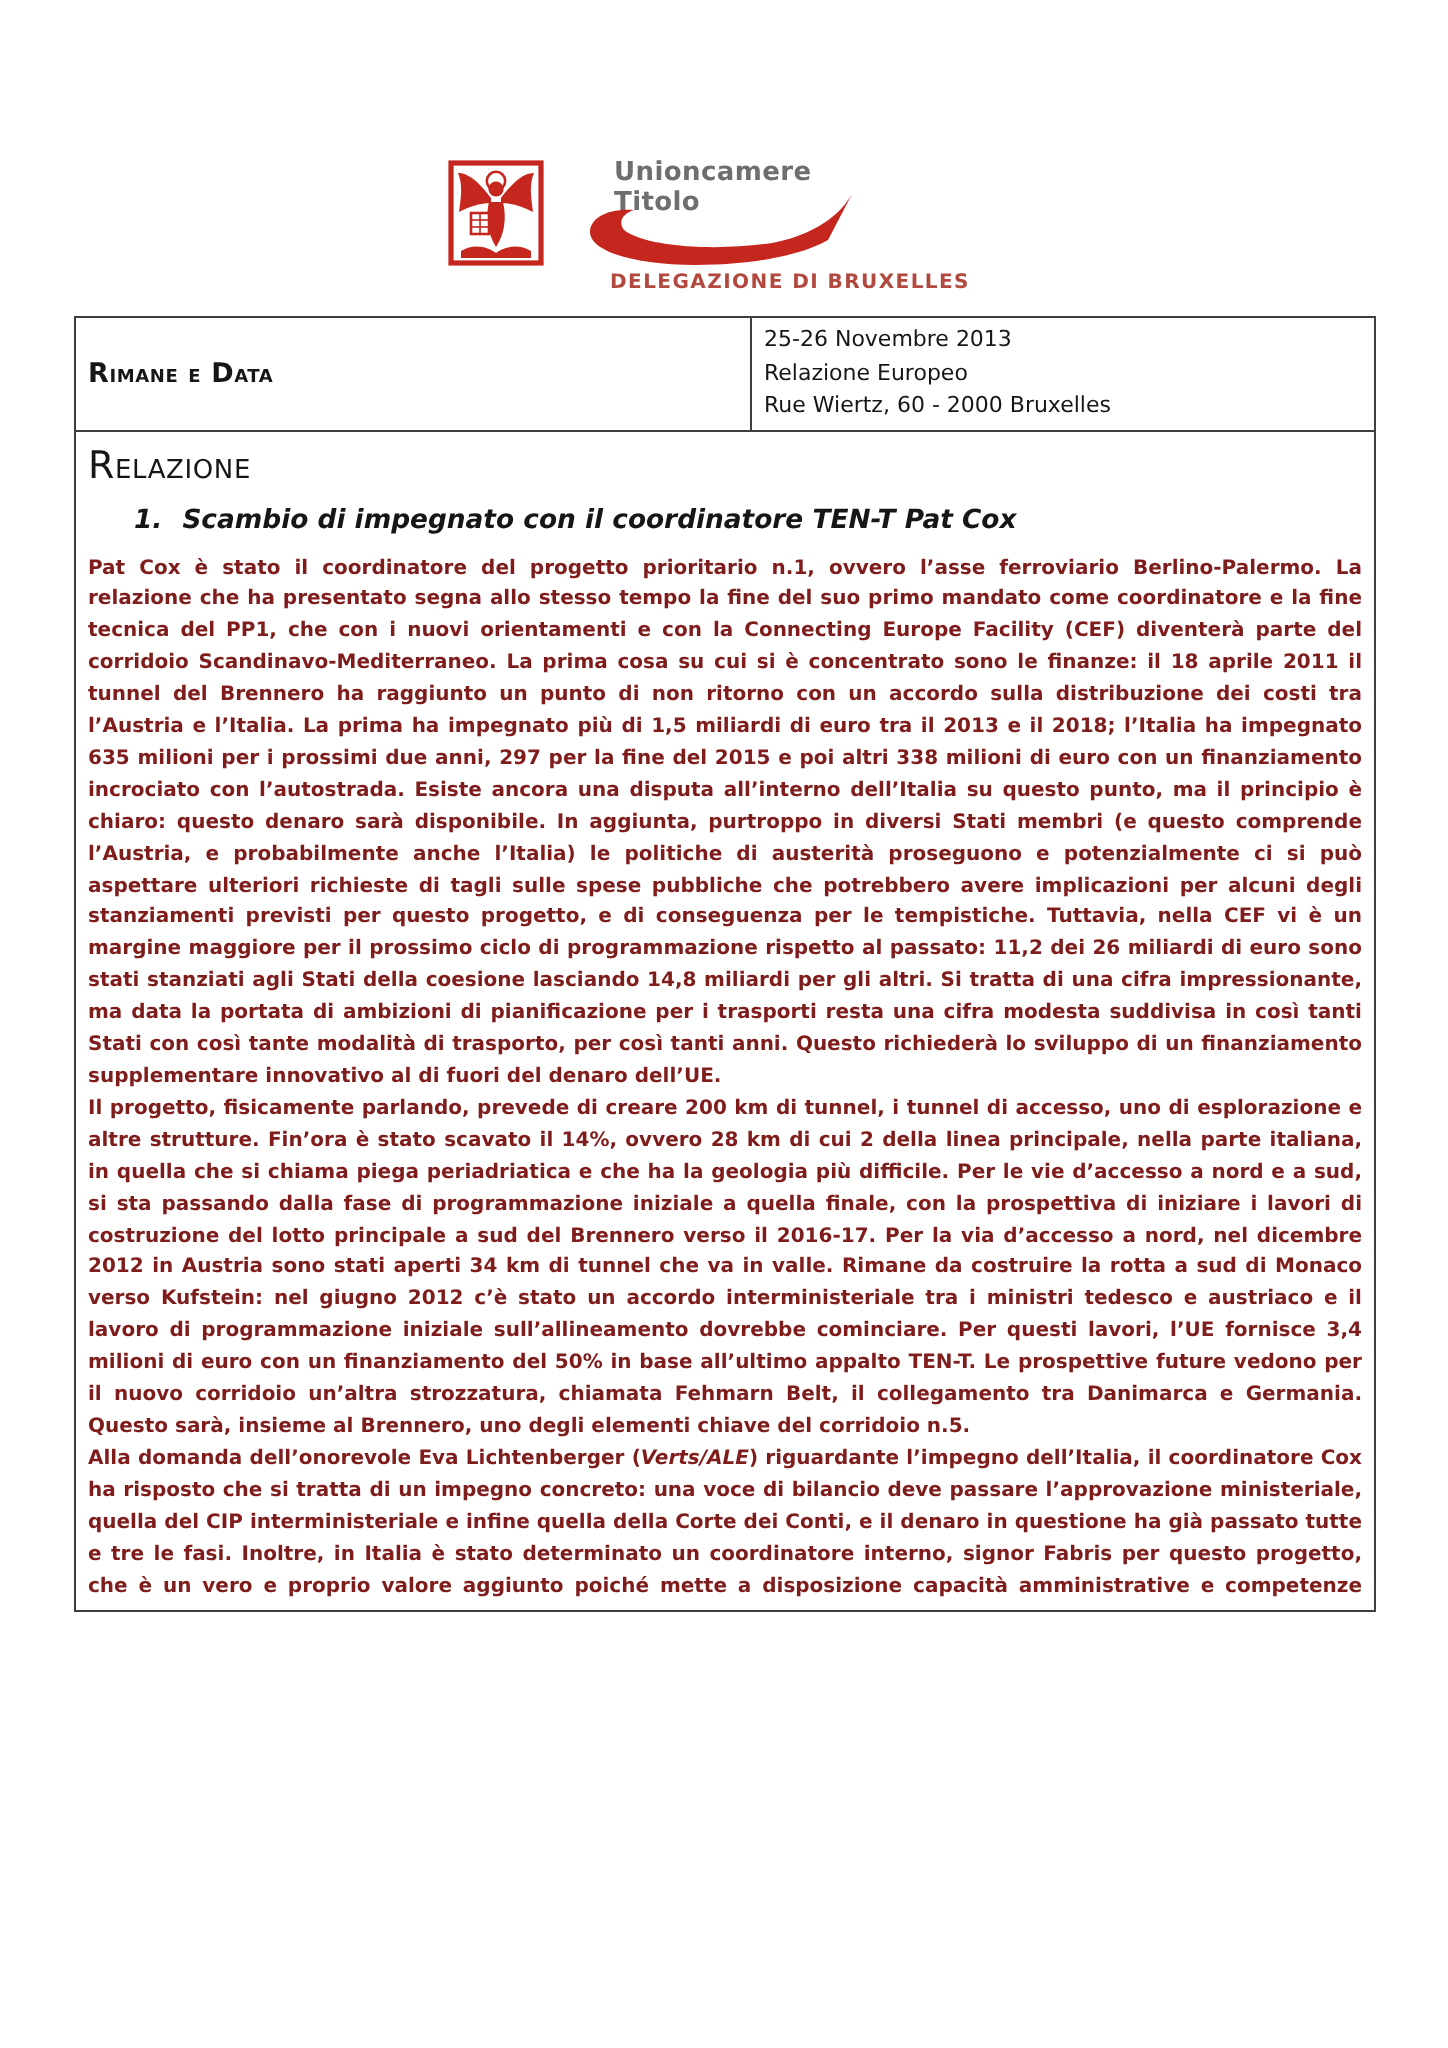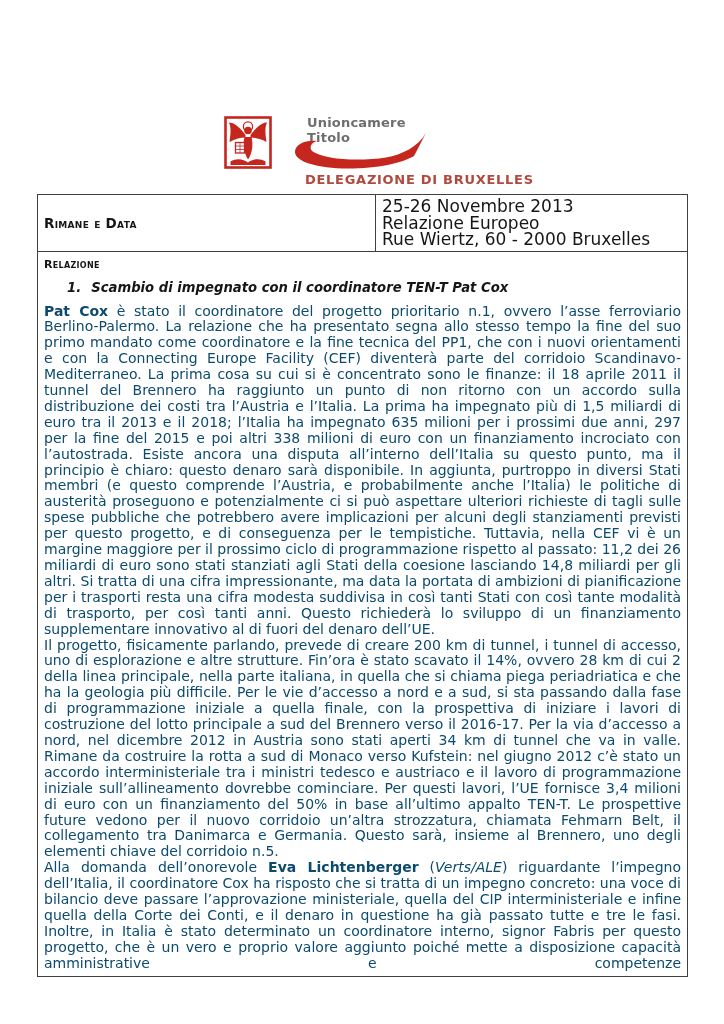--- a/index.html
+++ b/index.html
@@ -2,67 +2,67 @@
 <html><head>
 <meta charset="utf-8">
 <style>
   html, body { margin: 0; padding: 0; }
   body {
     width: 724px; height: 1024px;
     background: #ffffff;
     font-family: "DejaVu Sans", "Liberation Sans", sans-serif;
     color: #161616;
   }
-  .page { position: relative; width: 724px; height: 958px; background: #fff; overflow: hidden; margin-top: 36px; }
+  .page { position: relative; width: 724px; height: 958px; background: #fff; overflow: hidden; }
 
   
   .logo-block { position: absolute; left: 224px; top: 78px; width: 212px; height: 74px; }
   .lion { position: absolute; left: 0; top: 2px; }
   .org-name {
     position: absolute; left: 83px; top: 1px;
     font-size: 13px; font-weight: bold; line-height: 15px;
     color: #6e6e6e; letter-spacing: 0.2px;
   }
   .swoosh { position: absolute; left: 66px; top: 16px; }
   .delegation {
     position: absolute; left: 81px; top: 58px;
-    font-size: 13px; font-weight: bold; letter-spacing: 0.72px;
+    font-size: 10px; font-weight: bold; letter-spacing: 0.72px;
     color: #b2493f; white-space: nowrap;
   }
 
   
   .doc-table {
     position: absolute; left: 37px; top: 158px;
     width: 650px; border-collapse: collapse; table-layout: fixed;
   }
   .doc-table td { border: 1px solid #3f3f3f; padding: 3px 6px; vertical-align: middle; }
   .label-cell {
     font-variant: small-caps; font-weight: bold;
     font-size: 13.5px; letter-spacing: 0.3px;
   }
-  .value-cell { font-size: 17px; line-height: 16.5px; }
+  .value-cell { font-size: 11px; line-height: 16.5px; }
   .value-cell.bold-value { font-weight: bold; font-size: 13.5px; }
   .row-titolo td { height: 22px; }
   .row-organizzatore td { height: 22px; }
 
   
   .report-cell { vertical-align: top !important; padding: 5px 6px 4px 6px !important; }
   .section-label {
-    font-variant: small-caps; font-weight: bold;
-    font-size: 11px; letter-spacing: 0.3px;
+    font-variant: small-caps; font-weight: normal;
+    font-size: 19px; letter-spacing: 0.3px;
     margin: 1px 0 9px 0;
   }
   .item-heading {
     display: flex; gap: 10px;
     margin: 0 0 9px 23px;
     font-weight: bold; font-style: italic; font-size: 13.2px;
   }
   .body-par {
     margin: 0; text-align: justify;
-    font-size: 14px; line-height: 15.9px; color: #0c4a6e;
+    font-size: 10px; line-height: 15.9px; color: #7f1d1d; font-weight: bold;
   }
   .body-par.continued { text-align-last: justify; }
 </style>
 </head>
 <body>
 
 <div class="page">
 
   <div class="logo-block">
     <svg class="lion" width="48" height="53" viewBox="0 0 48 53">

